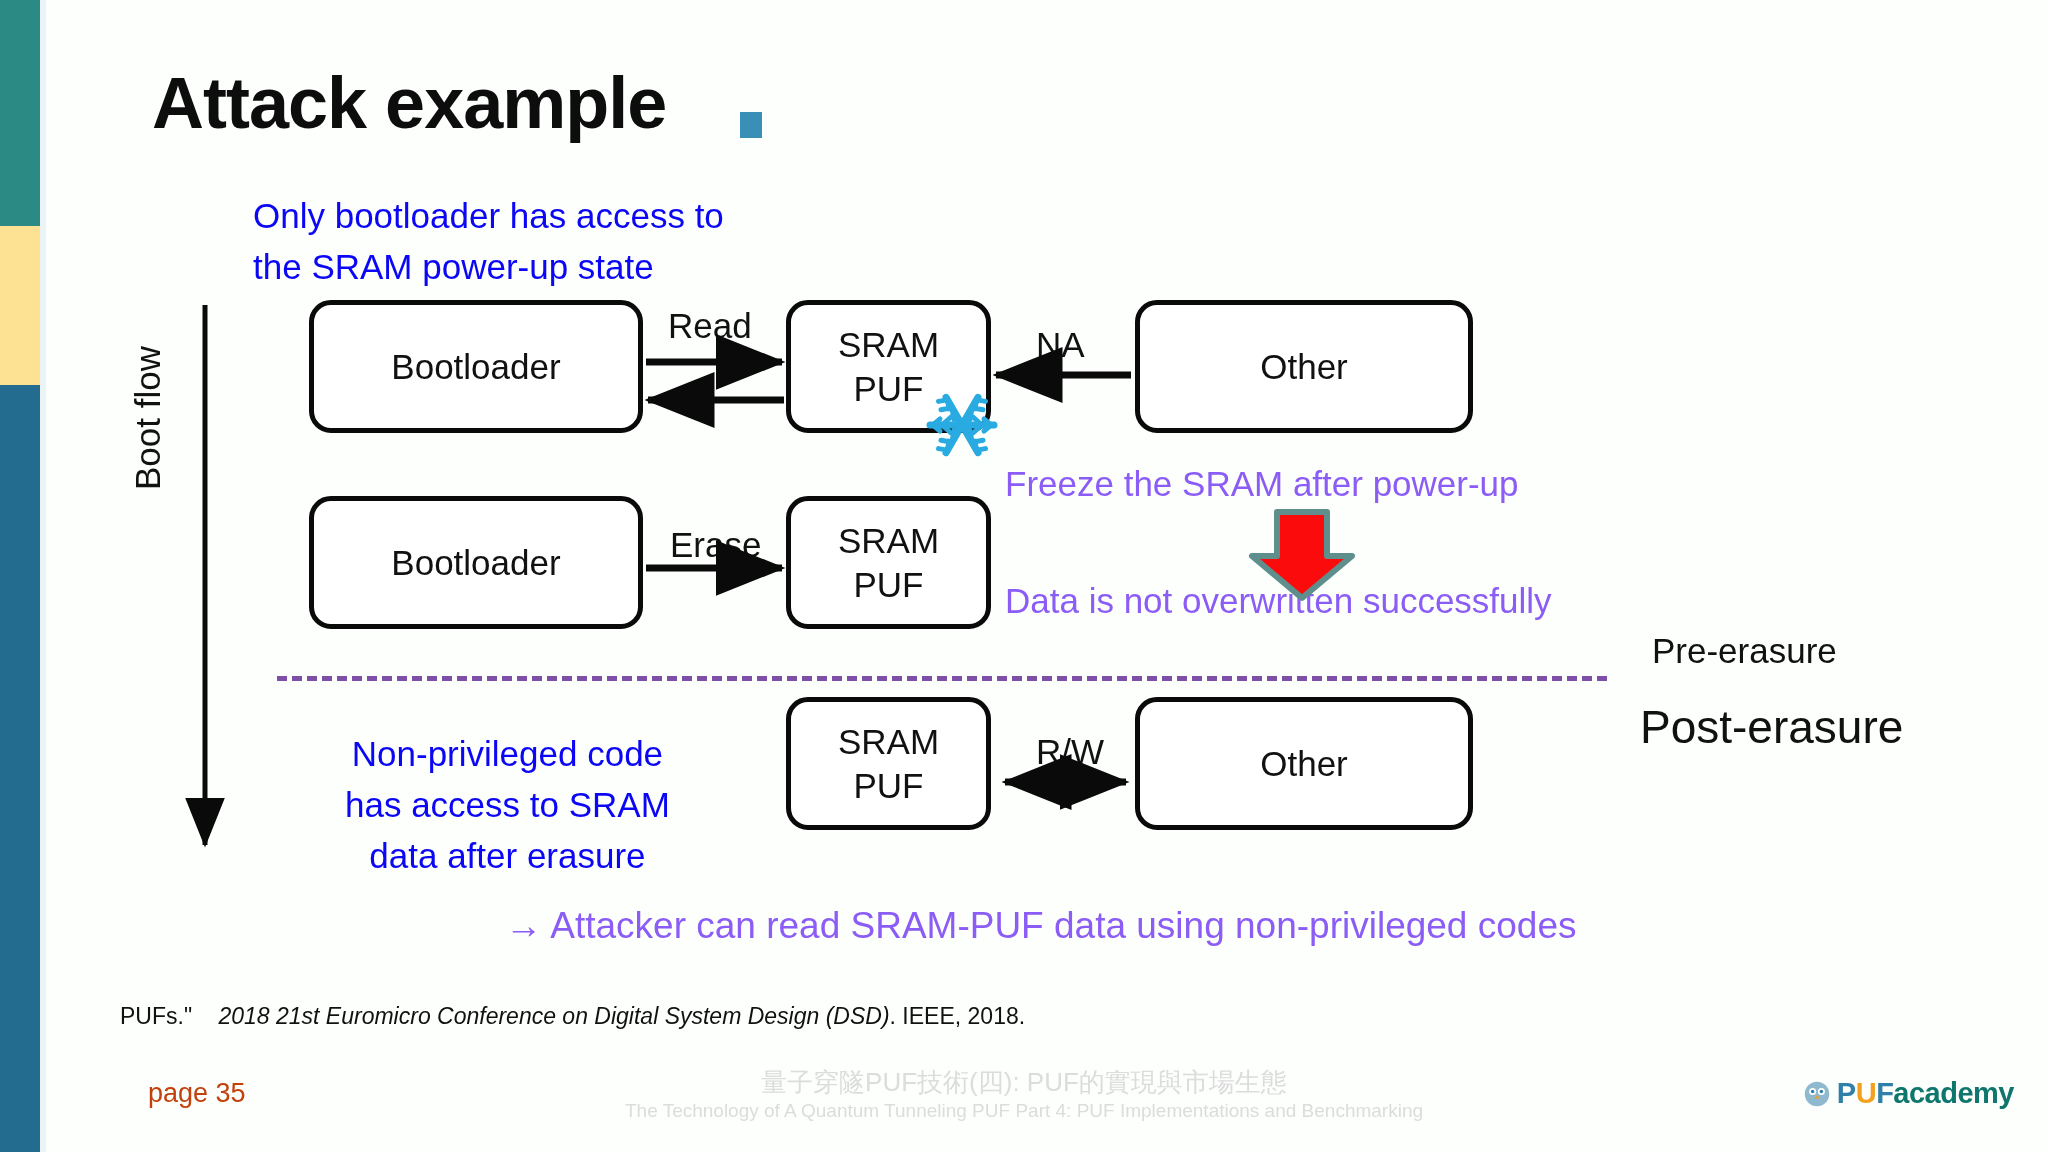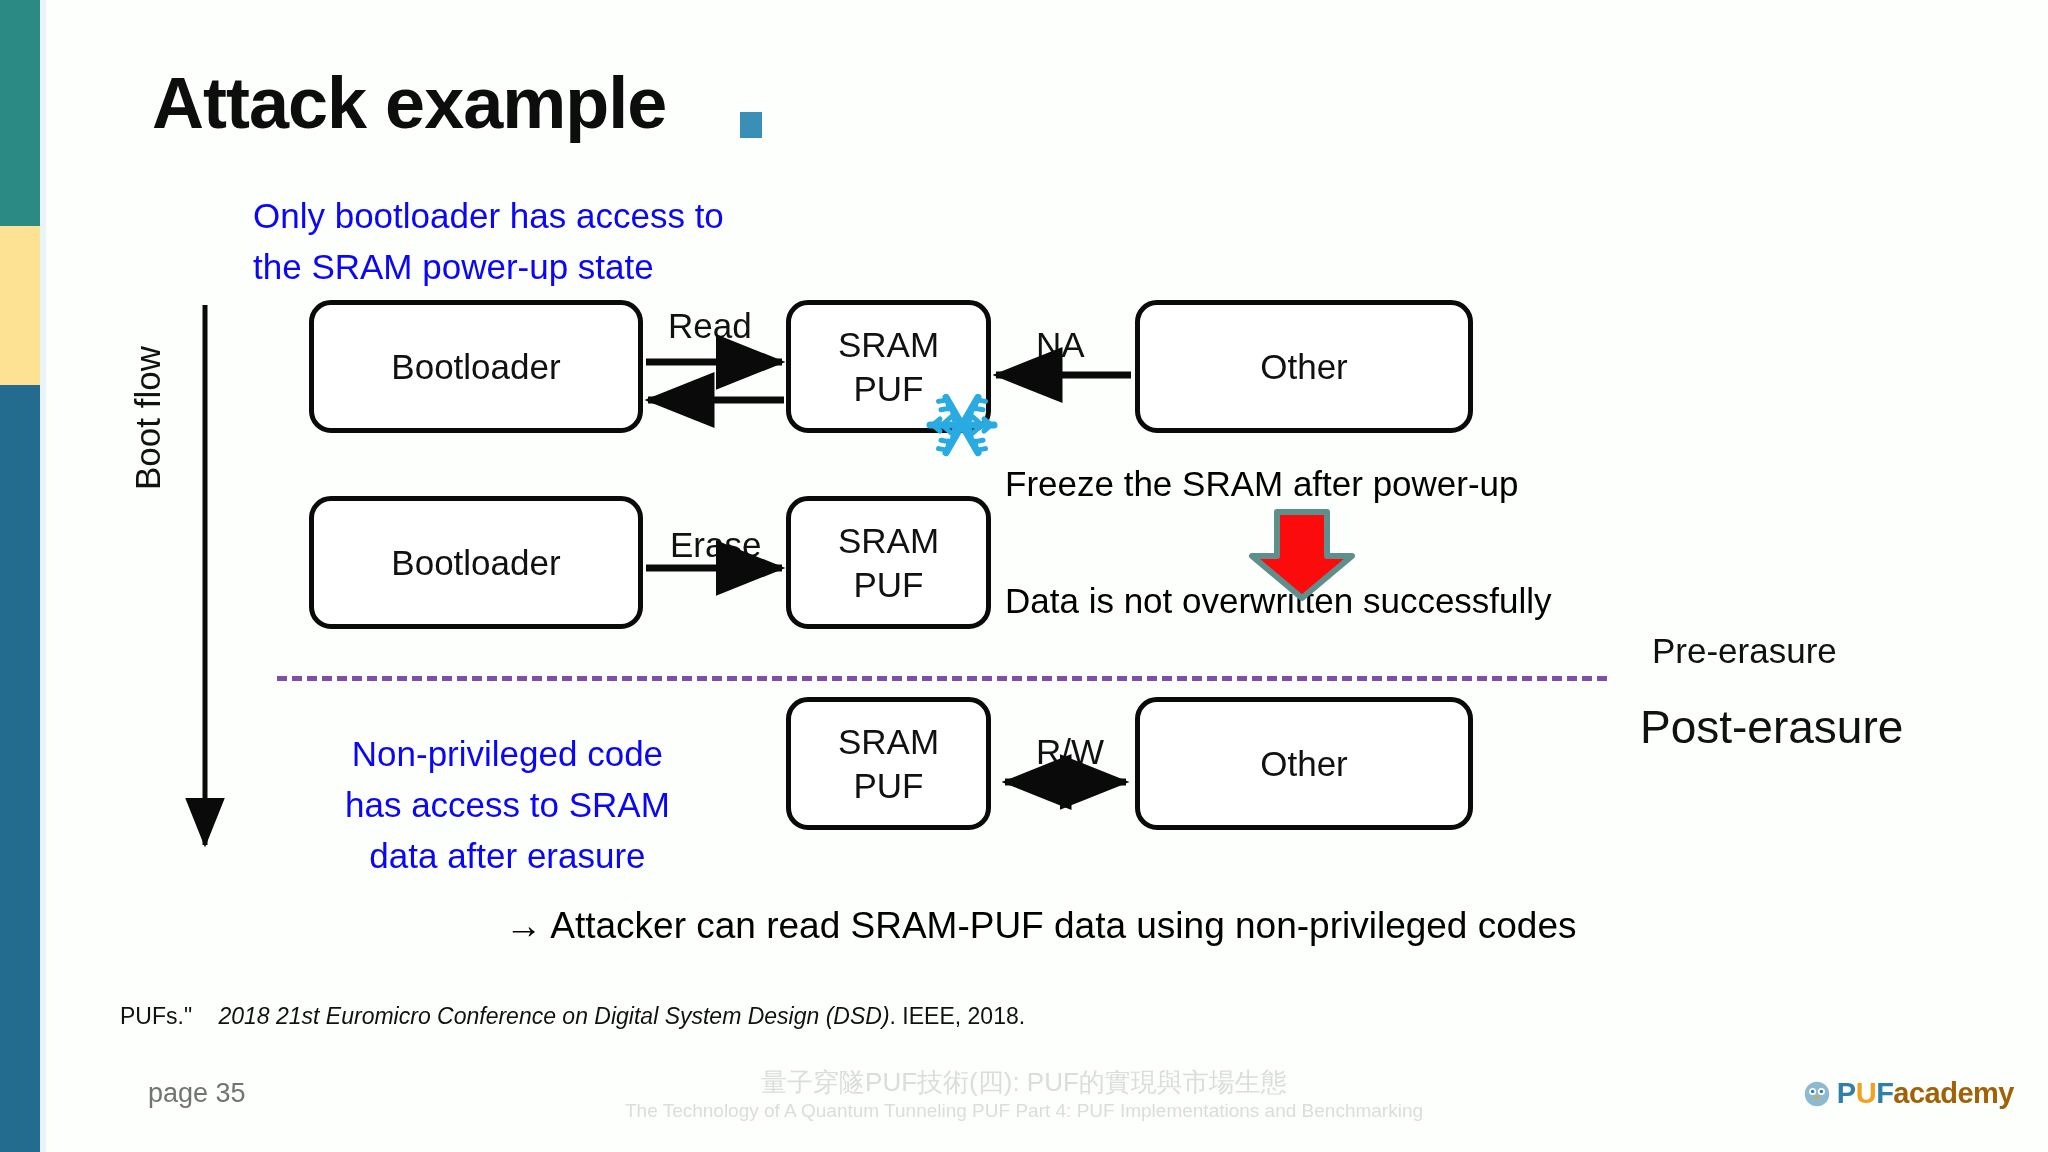--- a/index.html
+++ b/index.html
@@ -41,21 +41,21 @@
   }
 
   
   .anno {
     position: absolute;
     font-size: 35px;
     line-height: 51px;
     white-space: pre;
   }
   .anno.blue { color: #0b06f5; }
-  .anno.red  { color: #000000; }
+  .anno.red  { color: #8b5cf6; }
   .anno.black{ color: #111111; }
 
   #anno-only      { left: 253px; top: 190px; }
   #anno-nonpriv   { left: 345px; top: 728px; text-align: center; }
   #anno-freeze    { left: 1005px; top: 458px; }
   #anno-data      { left: 1005px; top: 575px; }
   #anno-attacker  { left: 505px; top: 900px; font-size: 37px; }
   #anno-pre       { left: 1652px; top: 625px; font-size: 35px; color: #111; }
   #anno-post      { left: 1640px; top: 702px; font-size: 46px; color: #111; }
 
@@ -115,41 +115,41 @@
   
   #citation {
     position: absolute; left: 120px; top: 1000px;
     font-size: 23px; color: #111111; line-height: 33px;
   }
   #citation .ital { font-style: italic; margin-left: 20px; }
 
   
   #page-num {
     position: absolute; left: 148px; top: 1078px;
-    font-size: 27px; color: #737373;
+    font-size: 27px; color: #c2410c;
   }
   #footer-center {
     position: absolute; left: 0; top: 1066px; width: 2048px;
     text-align: center; color: #dcdcdc;
   }
   #footer-cn { font-size: 26px; line-height: 32px; }
   #footer-en { font-size: 19px; line-height: 26px; }
 
   #logo {
     position: absolute; right: 70px; top: 1077px;
     display: flex; align-items: center; gap: 6px;
   }
   #logo-mark { width: 28px; height: 28px; }
   #logo-text {
     font-size: 29px; font-weight: bold; letter-spacing: -0.5px;
   }
   .lg-p { color: #2f7fa8; }
   .lg-u { color: #f2a01e; }
   .lg-f { color: #2f7fa8; }
-  .lg-acad { color: #a16207; }
+  .lg-acad { color: #0f766e; }
 </style>
 </head>
 <body>
 
 <div id="slide">
 
   <div class="accent-seg" id="seg-teal"></div>
   <div class="accent-seg" id="seg-yellow"></div>
   <div class="accent-seg" id="seg-blue"></div>
   <div id="accent-hairline"></div>

